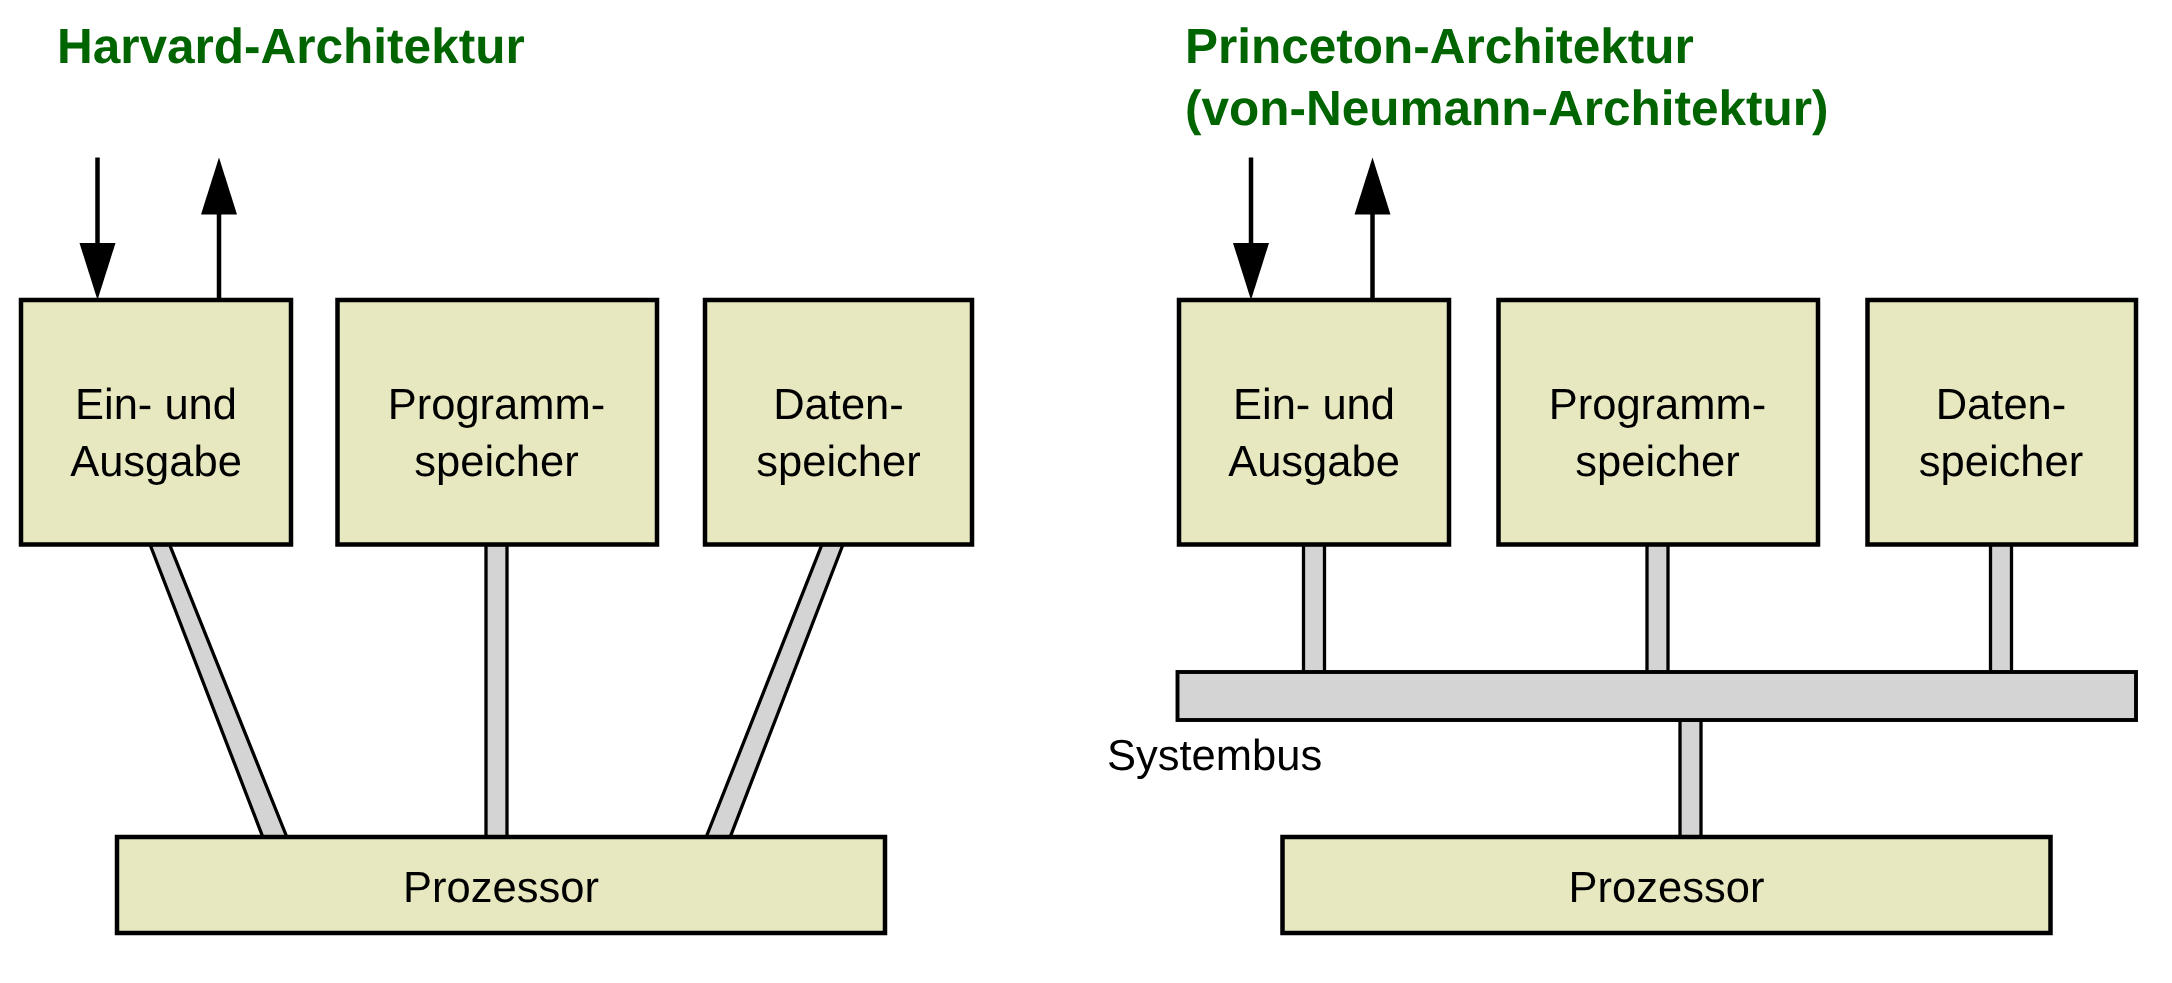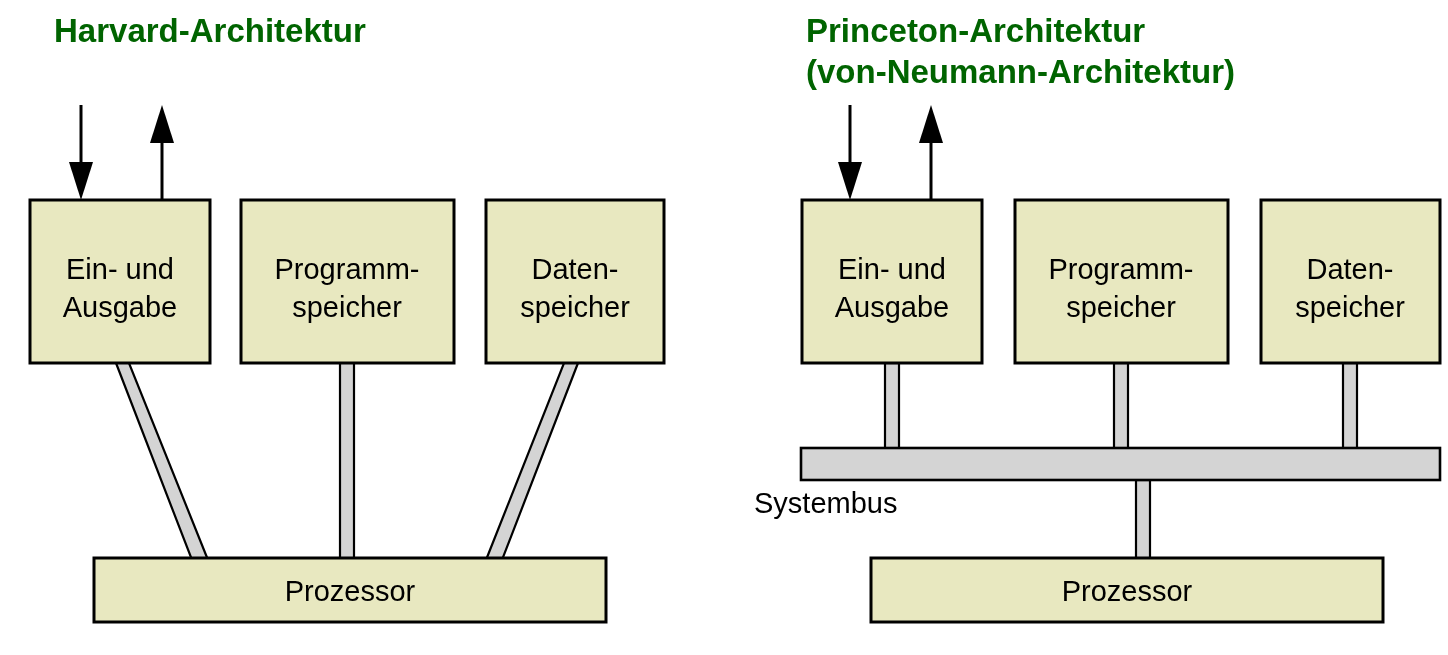--- a/index.html
+++ b/index.html
@@ -9,21 +9,21 @@
   }
   body {
     width: 1448px;
     height: 655px;
     font-family: "Liberation Sans", sans-serif;
     overflow: hidden;
     position: relative;
   }
   #diagram-root {
     position: absolute;
-    left: 16px;
+    left: 0;
     top: 0;
     width: 1300px;
     height: 655px;
   }
   .arch-title {
     font-family: "Liberation Sans", sans-serif;
     font-weight: bold;
     font-size: 33px;
     fill: #006400;
   }

